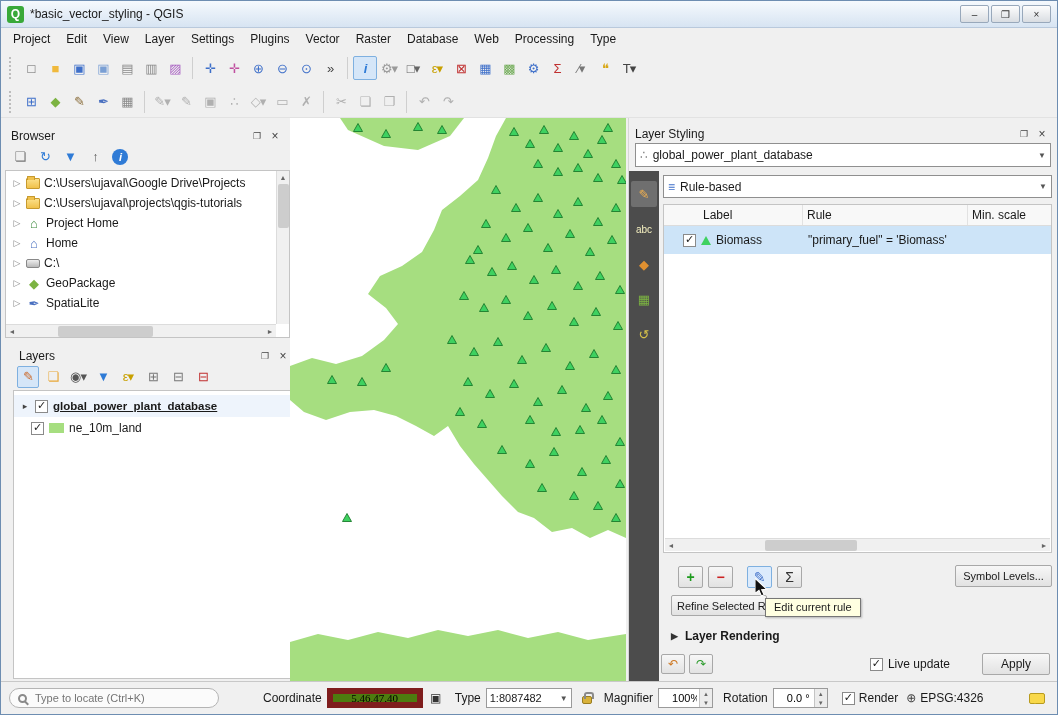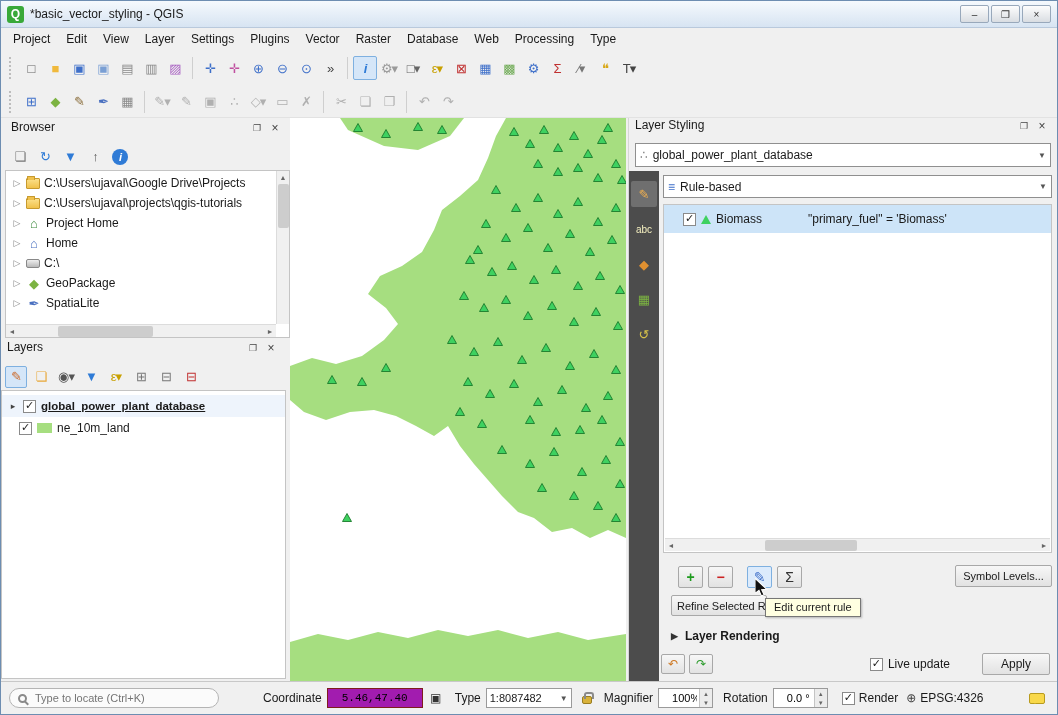--- a/index.html
+++ b/index.html
@@ -22,22 +22,22 @@
   .tb{width:24px;height:24px;display:flex;align-items:center;justify-content:center;font-size:13px;border:1px solid transparent;border-radius:2px;letter-spacing:-1px;white-space:nowrap}
   .tb.active{background:#d5e6f8;border-color:#7eb0e0}
   .grip{width:6px;height:22px;border-left:2px dotted #bdbdbd;margin:0 4px}
   .sep{width:1px;height:22px;background:#cfcfcf;margin:0 5px}
 
   .main{flex:1;position:relative;background:#f0f0f0}
 
   
   .panel{position:absolute;display:flex;flex-direction:column;background:#f0f0f0}
   .browser{left:4px;top:2px;width:285px;height:218px}
-  .layerspanel{left:0;top:222px;width:285px;bottom:2px}
-  .phead{height:23px;display:flex;align-items:flex-start;padding:0 6px;flex:0 0 auto}
+  .layerspanel{left:12px;top:222px;width:285px;bottom:2px}
+  .phead{height:23px;display:flex;align-items:flex-end;padding:0 6px;flex:0 0 auto}
   .pbtn{width:18px;height:15px;display:flex;align-items:center;justify-content:center;font-size:9px;color:#333}
   .phead .spacer{flex:1}
   .ptoolbar{height:27px;display:flex;align-items:center;gap:3px;padding:0 4px;flex:0 0 auto}
   .ptb{width:22px;height:22px;display:flex;align-items:center;justify-content:center;font-size:13px;border:1px solid transparent;border-radius:2px;letter-spacing:-1px}
   .ptb.active{background:#d5e6f8;border-color:#7eb0e0}
   .round{border-radius:50%;font-style:italic;font-weight:bold;font-size:11px;width:16px;height:16px;margin:3px}
   .tree{flex:1;background:#fff;border:1px solid #c4c4c4;position:relative;overflow:hidden}
   .trows{position:absolute;left:0;top:2px;right:13px;bottom:13px;overflow:hidden}
   .trow{height:20px;display:flex;align-items:center;padding-left:6px;gap:4px;white-space:nowrap}
   .texp{color:#888;font-size:9px;width:10px;flex:0 0 auto;text-align:center}
@@ -103,21 +103,21 @@
   .live{position:absolute;right:102px;top:4px;display:flex;align-items:center;gap:5px}
   .apply{position:absolute;right:2px;top:0;width:68px;height:22px}
 
   
   .statusbar{height:33px;border-top:1px solid #c8c8c8;display:flex;align-items:center;padding:0 8px;background:#f0f0f0;flex:0 0 auto;white-space:nowrap}
   .locate{width:210px;height:20px;border:1px solid #b4b4b4;border-radius:10px;background:#fbfbfb;display:flex;align-items:center;padding:0 8px;gap:6px}
   .locate input{border:none;outline:none;background:transparent;font-size:11px;width:162px;font-family:inherit;color:#444}
   .mag-ic{width:9px;height:9px;border:2px solid #8a8a8a;border-radius:50%;position:relative;flex:0 0 auto}
   .mag-ic::after{content:"";position:absolute;width:5px;height:2px;background:#8a8a8a;transform:rotate(45deg);right:-4px;bottom:-3px}
   .st-label{margin-left:10px;margin-right:5px}
-  .st-input{height:20px;border:1px solid #7f1d1d;background:#a21caf;text-align:center;font-size:11px;font-family:Liberation Mono, monospace}
+  .st-input{height:20px;border:6px solid #7f1d1d;background:#4d7c0f;text-align:center;font-size:11px;font-family:Liberation Serif, serif}
   .st-ic{width:18px;height:18px;display:flex;align-items:center;justify-content:center;font-size:12px;margin-left:4px}
   .scale-combo{width:86px;height:20px;border:1px solid #9a9a9a;background:#fff;display:flex;align-items:center;padding:0 3px;font-size:11px}
   .scale-combo .carr{margin-left:auto;font-size:8px;color:#444}
   .spin{display:flex;height:20px;border:1px solid #9a9a9a;background:#fff}
   .spin input{border:none;outline:none;width:40px;text-align:left;padding-left:13px;font-size:11px;font-family:inherit}
   .spin .arrows{width:13px;display:flex;flex-direction:column;border-left:1px solid #c4c4c4}
   .spin .arrows span{flex:1;font-size:6px;display:flex;align-items:center;justify-content:center;color:#555;background:#ececec}
   .padlock{width:10px;height:8px;background:#d9b23a;border:1px solid #9a7d22;border-radius:2px;position:relative;margin:0 2px 0 10px;top:2px}
   .padlock::before{content:"";position:absolute;left:1px;top:-5px;width:6px;height:5px;border:2px solid #8a8a8a;border-bottom:none;border-radius:3px 3px 0 0}
   .bubble{width:16px;height:11px;background:#f8d84a;border:1px solid #b89b1e;border-radius:2px;position:relative;margin-left:auto;margin-right:4px}
@@ -423,20 +423,25 @@
           <span class="sicon" style="color: rgb(124, 179, 66);">▦</span>
           <span class="sicon" style="color: rgb(214, 193, 74);">↺</span>
         </div>
         <div class="scontent">
           <div class="combo rcombo">
             <span style="color: rgb(62, 111, 201);">≡</span>
             <span>Rule-based</span>
             <span class="carr" style="color: rgb(85, 85, 85);">▼</span>
           </div>
           <div class="rtable">
+            <div class="rthead">
+              <span class="hcell c-label">Label</span>
+              <span class="hcell c-rule">Rule</span>
+              <span class="hcell c-scale">Min. scale</span>
+            </div>
             <div class="rrow">
               <span class="rcell-label">
                 <span class="checkbox checked"></span>
                 <span class="rtri"></span>
                 <span>Biomass</span>
               </span>
               <span class="rcell-rule">"primary_fuel" = 'Biomass'</span>
             </div>
             <div class="rt-hscroll">
               <span class="sbarrow" style="width: 12px; color: rgb(102, 102, 102);">◄</span>

